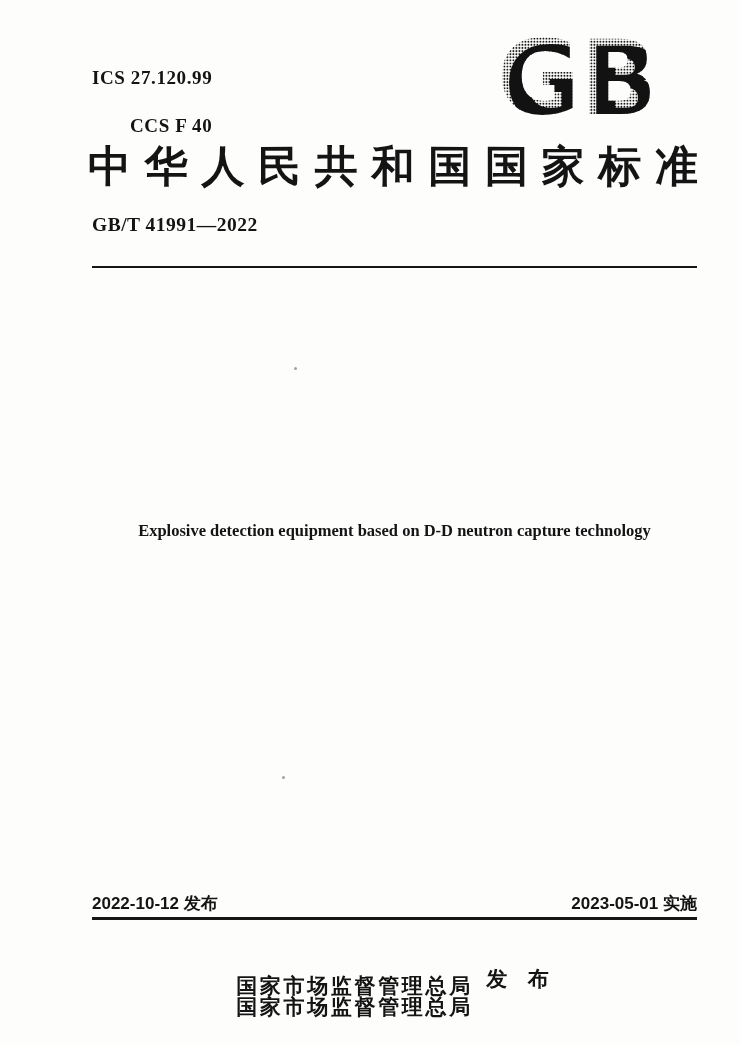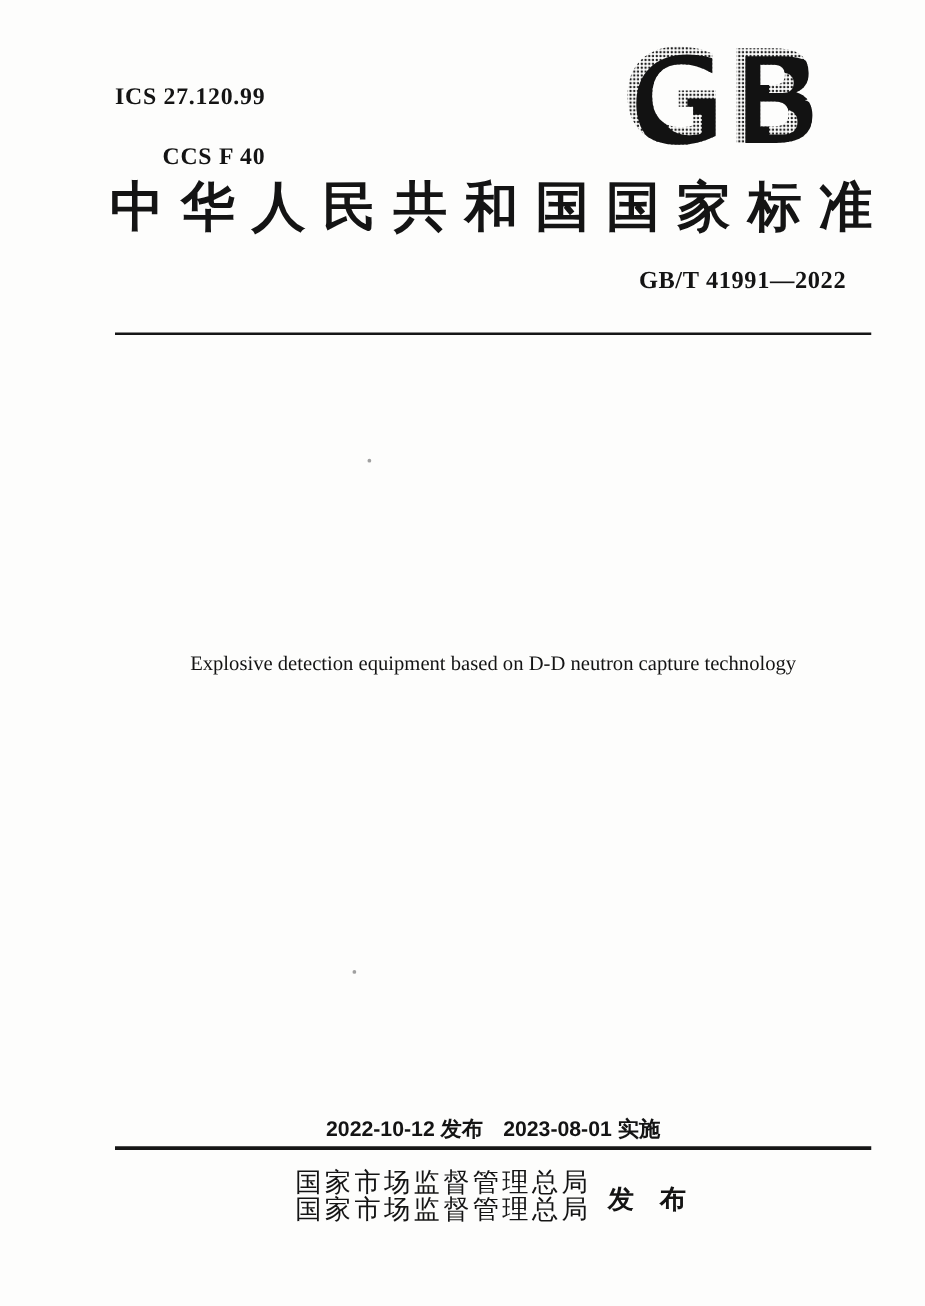--- a/index.html
+++ b/index.html
@@ -39,21 +39,21 @@
     font-size: 43px;
     line-height: 46px;
     text-align: justify;
     text-align-last: justify;
     white-space: nowrap;
   }
 
   
   .std-number {
     left: 92px; top: 214px; width: 585px;
-    text-align: right;
+    text-align: left;
     font-family: "Liberation Serif", serif;
     font-weight: bold;
     font-size: 19.5px;
     letter-spacing: 0.5px;
   }
 
   .rule { background: #161616; }
   .rule-top { left: 92px; top: 266px; width: 605px; height: 2px; }
   .rule-bottom { left: 92px; top: 917px; width: 605px; height: 3px; }
 
@@ -65,48 +65,49 @@
     font-size: 34px;
     line-height: 45px;
     letter-spacing: 1px;
   }
 
   
   .en-title {
     left: 92px; top: 521px; width: 605px;
     text-align: center;
     font-family: "Liberation Serif", serif;
-    font-weight: normal;
+    font-weight: bold;
     font-size: 16.5px;
   }
 
   
   .date-row {
     left: 92px; top: 892px; width: 605px;
     display: flex;
-    justify-content: center;
+    justify-content: space-between;
     font-weight: bold;
     font-size: 17px;
     gap: 16px;
   }
 
   
   .publisher {
     left: 92px; top: 936px; width: 605px;
     display: flex;
     justify-content: center;
     align-items: center;
     gap: 16px;
   }
   .pub-lines {
     width: 234px;
     font-family: "Liberation Serif", serif;
-    font-weight: normal;
+    font-weight: bold;
     font-size: 21px;
     line-height: 21px;
+    margin-top: 40px;
   }
   .pub-lines > div {
     text-align: justify;
     text-align-last: justify;
     white-space: nowrap;
   }
   .pub-label {
     font-family: Liberation Mono, monospace;
     font-weight: bold;
     font-size: 21px;
@@ -154,21 +155,21 @@
   <div class="abs main-title">
   </div>
 
   <div class="abs en-title">Explosive detection equipment based on D-D neutron capture technology</div>
 
   <div class="abs speck speck-1"></div>
   <div class="abs speck speck-2"></div>
 
   <div class="abs date-row">
     <span>2022-10-12 发布</span>
-    <span>2023-08-01 实施</span>
+    <span>2023-05-01 实施</span>
   </div>
 
   <div class="abs rule rule-bottom"></div>
 
   <div class="abs publisher">
     <div class="pub-lines">
       <div>国家市场监督管理总局</div>
       <div>国家市场监督管理总局</div>
     </div>
     <div class="pub-label">发 布</div>

